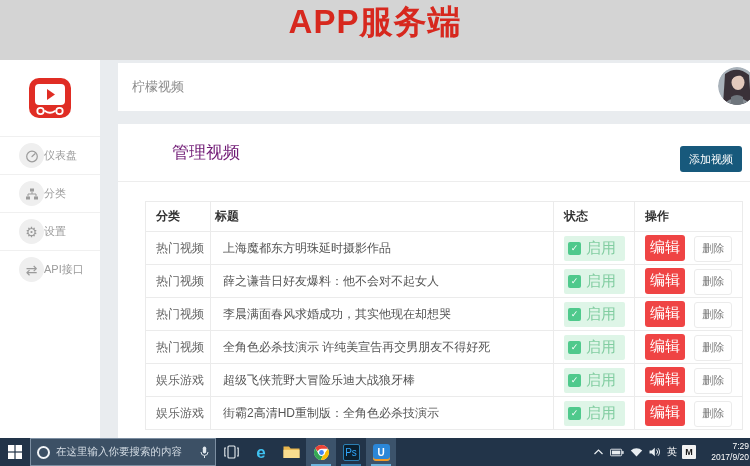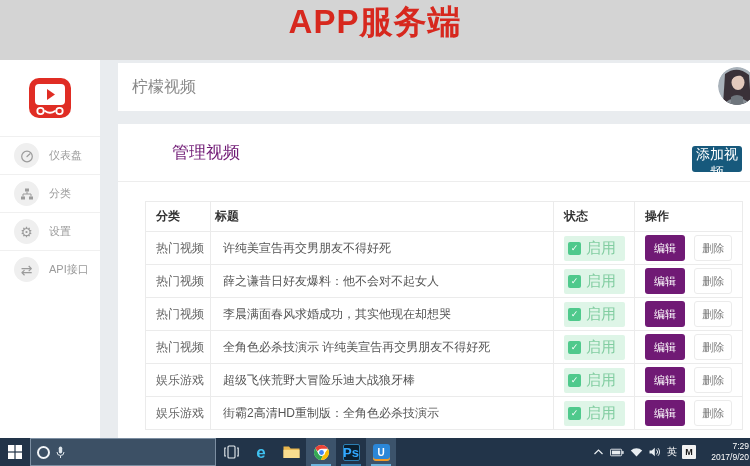--- a/index.html
+++ b/index.html
@@ -12,79 +12,79 @@
   .banner-title { color:#d7281e; font-size:33px; font-weight:bold; letter-spacing:1px; }
 
   
   .app { position:absolute; top:60px; left:0; width:750px; height:378px; overflow:hidden; }
 
   
   .sidebar { position:absolute; left:0; top:0; width:100px; height:100%; background:#ffffff; }
   .logo-wrap { height:76px; display:flex; align-items:center; justify-content:center; }
   .menu { list-style:none; }
   .menu-item { height:38px; border-top:1px solid #f0f0f0; display:flex; align-items:center;
-               padding-left:14px; gap:10px; cursor:pointer; }
+               padding-left:19px; gap:0; cursor:pointer; }
   .icon-circle { width:25px; height:25px; border-radius:50%; background:#efefef;
                  display:flex; align-items:center; justify-content:center; flex:0 0 auto;
                  color:#9b9b9b; font-size:14px; line-height:1; }
   .menu-label { font-size:11px; color:#9b9b9b; white-space:nowrap; }
   .menu-item.active .icon-circle { background:#bce9ca; color:#43b06a; }
   .menu-item.active .menu-label { color:#67c388; }
 
   
   .content { position:absolute; left:100px; top:0; right:0; height:100%; background:#e9ecef; overflow:hidden; }
   .header-card { position:absolute; left:18px; top:3px; right:-8px; height:48px; background:#fff; }
-  .header-title { position:absolute; left:14px; top:0; line-height:48px; font-size:16px; color:#8a8a8a; }
+  .header-title { position:absolute; left:14px; top:0; line-height:48px; font-size:13px; color:#8a8a8a; }
   .avatar { position:absolute; right:2px; top:4px; width:38px; height:38px; border-radius:50%; overflow:hidden; }
 
   .main-card { position:absolute; left:18px; top:64px; right:-8px; bottom:-12px; background:#fff; }
   .card-header { position:relative; height:58px; border-bottom:1px solid #ededed; }
   .card-title { position:absolute; left:14px; top:0; line-height:58px; font-size:17px; color:#701a75;margin-left:40px; }
-  .add-btn { position:absolute; right:16px; top:22px; width:50px; height:26px; background:#17597c;
-             color:#fff; border:none; border-radius:3px; font-size:14px; cursor:pointer;
+  .add-btn { position:absolute; right:16px; top:22px; width:62px; height:26px; background:#17597c;
+             color:#fff; border:none; border-radius:3px; font-size:11px; cursor:pointer;
              font-family:inherit; }
 
   .table-wrap { margin:19px 15px 0 27px; }
   table { width:100%; border-collapse:collapse; table-layout:fixed; }
   col.c-cat { width:65px; } col.c-title { width:343px; } col.c-status { width:81px; }
   th, td { border:1px solid #ebebeb; font-size:12px; text-align:left; padding:0 10px;
            white-space:nowrap; overflow:hidden; }
   th { height:30px; color:#333; font-weight:bold; }
   td { height:33px; color:#666; }
   td.td-title { color:#555; padding-left:12px; }
   th.th-title { padding-left:4px; }
 
   .badge { display:inline-flex; align-items:center; gap:5px; background:#def5e7;
            border-radius:2px; padding:3px 9px 3px 4px; }
   .badge .check { width:13px; height:13px; background:#4fc98c; border-radius:2px; color:#fff;
                   font-size:9px; display:flex; align-items:center; justify-content:center; }
   .badge .badge-text { font-size:15px; color:#82cda1; }
 
-  .btn-edit { width:40px; height:26px; background:#701a75; color:#fff; border:none;
-              border-radius:3px; font-size:11px; margin-right:6px; cursor:pointer; font-family:Liberation Mono, monospace; }
+  .btn-edit { width:40px; height:26px; background:#ef4444; color:#fff; border:none;
+              border-radius:3px; font-size:15px; margin-right:6px; cursor:pointer; font-family:Liberation Mono, monospace; }
   .btn-del { width:38px; height:26px; background:#fff; color:#777; border:1px solid #ebebeb;
              border-radius:3px; font-size:11px; cursor:pointer; font-family:inherit; }
 
   
   .taskbar { position:absolute; bottom:0; left:0; width:750px; height:28px; background:#223449;
              display:flex; align-items:stretch; z-index:10; }
   .tb-start { width:30px; display:flex; align-items:center; justify-content:center; cursor:pointer; }
   .searchbox { width:186px; background:#3c5065; border:1px solid #7c8ea1; display:flex;
                align-items:center; padding:0 6px; gap:6px; cursor:text; }
   .cortana-ring { width:13px; height:13px; border:2px solid #f2f5f8; border-radius:50%; flex:0 0 auto; }
   .search-text { flex:1; font-size:10.5px; color:#d4dce4; white-space:nowrap; overflow:hidden; }
   .tb-app { width:30px; display:flex; align-items:center; justify-content:center; cursor:pointer;
             position:relative; }
   .tb-app.running::after { content:""; position:absolute; bottom:0; left:5px; right:5px; height:2px;
             background:#3d7fae; }
   .tb-app.active-app { background:#3c536b; }
   .tb-app.active-app::after { background:#6cb3dd; }
   .edge-e { color:#3fc1f0; font-size:17px; font-weight:bold; line-height:1; }
   .ps-tile { width:17px; height:17px; background:#0b2030; border:1px solid #2c7fb2; border-radius:2px;
-             color:#31a8ff; font-size:13px; font-weight:bold; display:flex; align-items:center;
+             color:#31a8ff; font-size:10px; font-weight:normal; display:flex; align-items:center;
              justify-content:center; }
   .u-tile { width:17px; height:17px; background:#2b87d8; border-radius:3px; color:#fff; font-size:10px;
             font-weight:bold; display:flex; align-items:center; justify-content:center;
             box-shadow:inset 0 -2px 0 #f59a23; }
   .tray { margin-left:auto; display:flex; align-items:center; gap:5px; padding-right:1px; }
   .tray-ico { display:flex; align-items:center; justify-content:center; width:14px; }
   .ime-text { color:#fff; font-size:10px; }
   .m-badge { width:14px; height:14px; background:#f2f2f2; color:#1a1a1a; font-size:9px; font-weight:bold;
              display:flex; align-items:center; justify-content:center; border-radius:1px; }
   .clock { width:48px; text-align:right; color:#fff; font-size:8.5px; line-height:1.25;
@@ -185,21 +185,21 @@
               <tr>
                 <th>分类</th>
                 <th class="th-title">标题</th>
                 <th>状态</th>
                 <th>操作</th>
               </tr>
             </thead>
             <tbody id="table-body">
   <tr>
     <td class="td-cat">热门视频</td>
-    <td class="td-title">许纯美宣告再交男朋友不得好死</td>
+    <td class="td-title">上海魔都东方明珠延时摄影作品</td>
     <td class="td-status">
       <span class="badge">
         <span class="check">✓</span>
         <span class="badge-text">启用</span>
       </span>
     </td>
     <td class="td-actions">
       <button class="btn-edit">编辑</button>
       <button class="btn-del">删除</button>
     </td>
@@ -291,20 +291,21 @@
     <div class="tb-start">
       <svg width="14" height="14" viewBox="0 0 14 14">
         <rect x="0" y="0" width="6.4" height="6.4" fill="#fff"></rect>
           <rect x="7.6" y="0" width="6.4" height="6.4" fill="#fff"></rect>
         <rect x="0" y="7.6" width="6.4" height="6.4" fill="#fff"></rect>
           <rect x="7.6" y="7.6" width="6.4" height="6.4" fill="#fff"></rect>
       </svg>
     </div>
     <div class="searchbox">
       <span class="cortana-ring"></span>
+      <span class="search-text">在这里输入你要搜索的内容</span>
       <svg width="9" height="13" viewBox="0 0 9 13">
         <rect x="2.8" y="0.5" width="3.4" height="7" rx="1.7" fill="#dfe6ec"></rect>
         <path d="M1 6 a3.5 3.5 0 0 0 7 0" fill="none" stroke="#dfe6ec" stroke-width="1"></path>
         <line x1="4.5" y1="10" x2="4.5" y2="12" stroke="#dfe6ec" stroke-width="1"></line>
       </svg>
     </div>
     <div class="tb-app">
       <svg width="15" height="14" viewBox="0 0 15 14">
         <rect x="4" y="1" width="7" height="12" rx="1" fill="none" stroke="#e8edf1" stroke-width="1.1"></rect>
         <path d="M2 3 L0.8 3 L0.8 11 L2 11" fill="none" stroke="#e8edf1" stroke-width="1.1"></path>

